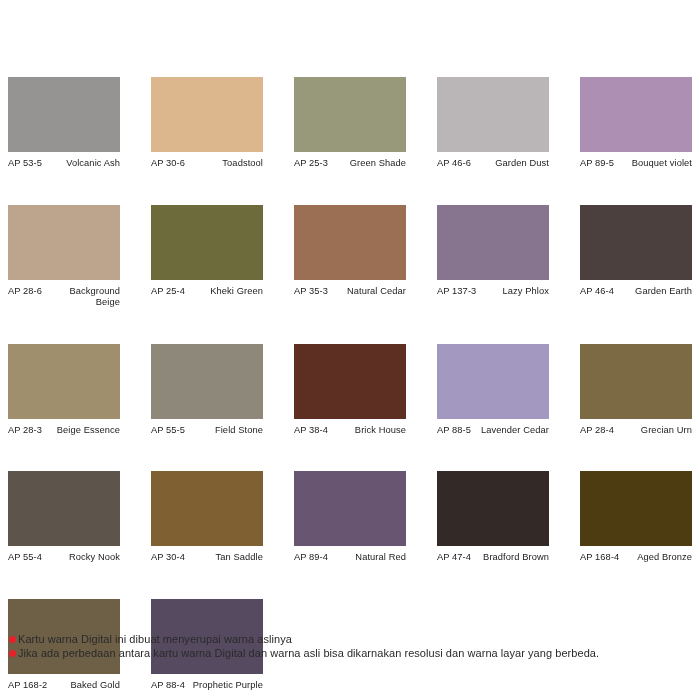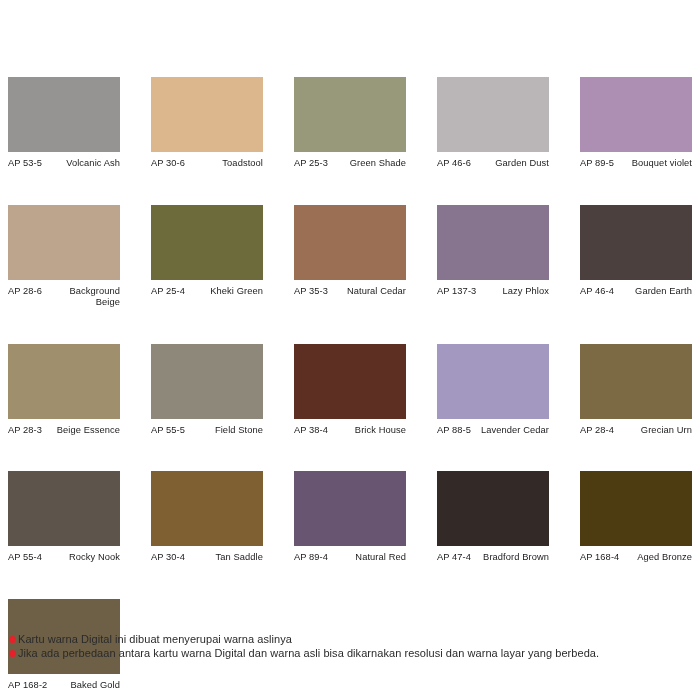--- a/index.html
+++ b/index.html
@@ -246,20 +246,27 @@
           <span class="swatch-name">Aged Bronze</span>
         </div>
       </div>
       <div class="swatch-cell">
         <div class="swatch-chip" style="background: rgb(110, 96, 71);"></div>
         <div class="swatch-label">
           <span class="swatch-code">AP 168-2</span>
           <span class="swatch-name">Baked Gold</span>
         </div>
       </div>
+      <div class="swatch-cell">
+        <div class="swatch-chip" style="background: rgb(86, 74, 96);"></div>
+        <div class="swatch-label">
+          <span class="swatch-code">AP 88-4</span>
+          <span class="swatch-name">Prophetic Purple</span>
+        </div>
+      </div>
     </div>
 
   <div class="footer-notes">
       <div class="note-line">
         <span class="note-bullet" style="background: rgb(232, 32, 42);"></span>
         <span class="note-text">Kartu warna Digital ini dibuat menyerupai warna aslinya</span>
       </div>
       <div class="note-line">
         <span class="note-bullet" style="background: rgb(232, 32, 42);"></span>
         <span class="note-text">Jika ada perbedaan antara kartu warna Digital dan warna asli bisa dikarnakan resolusi dan warna layar yang berbeda.</span>

